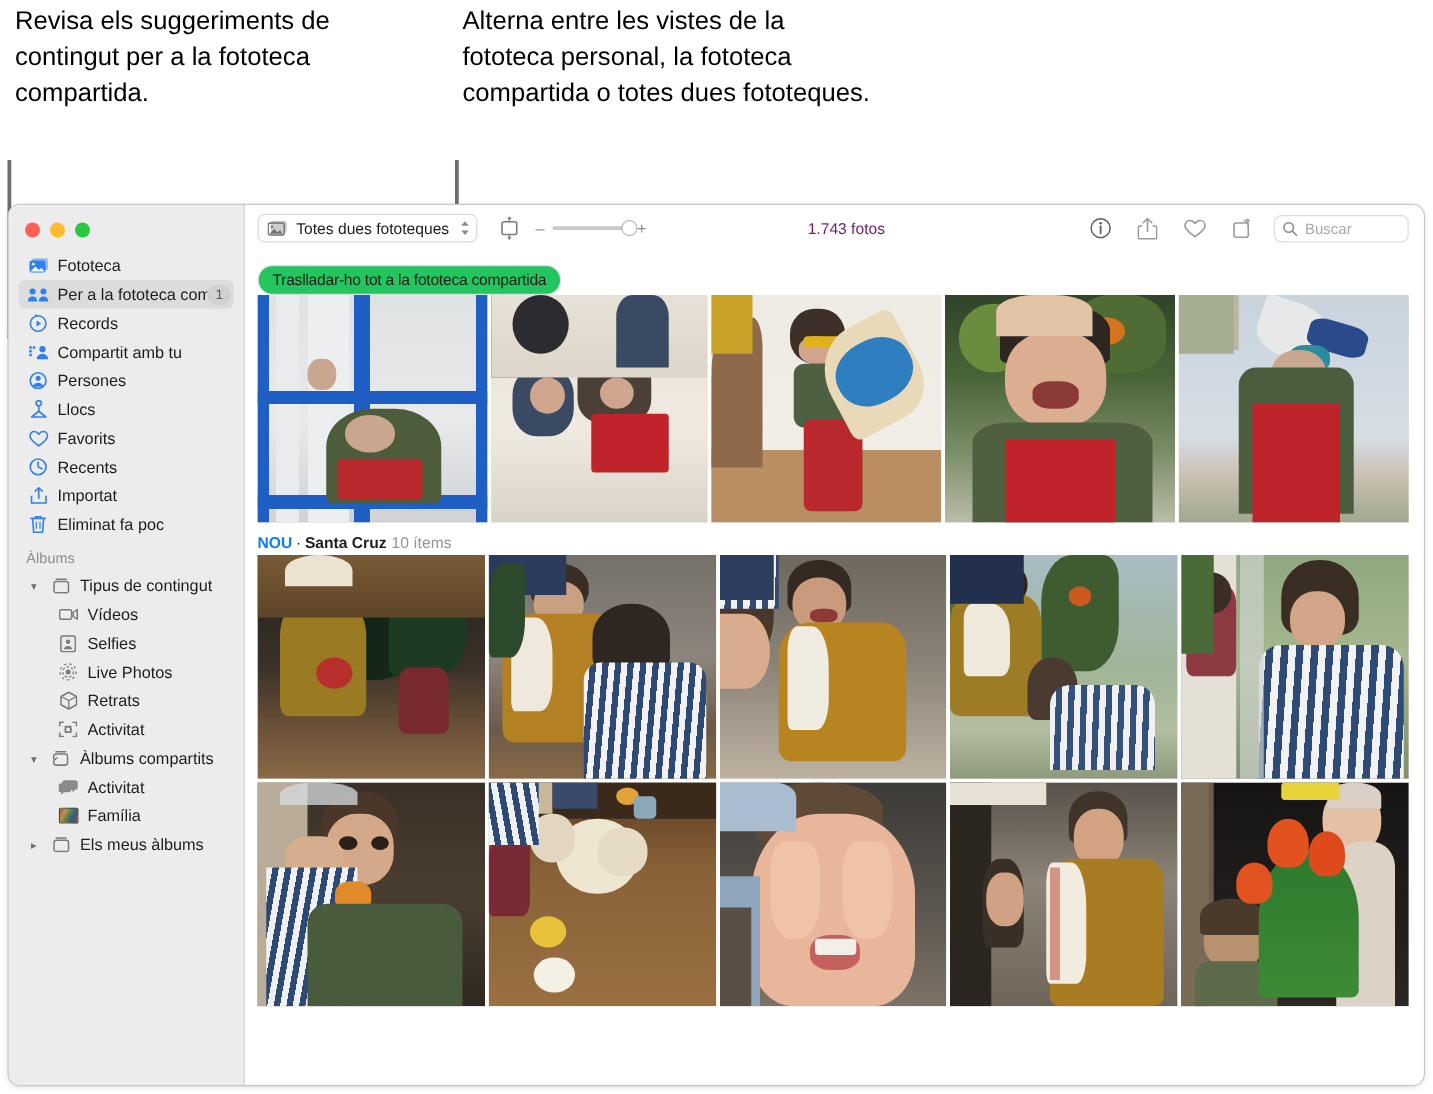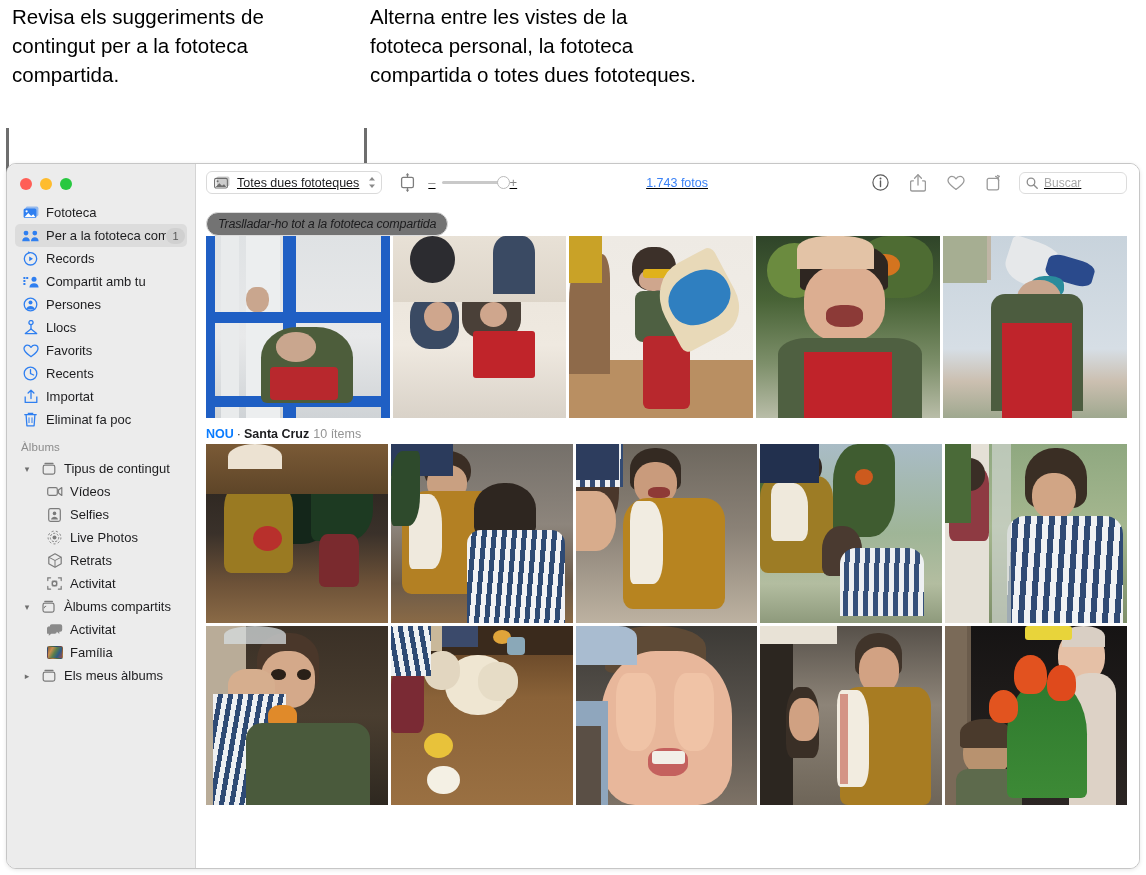--- a/index.html
+++ b/index.html
@@ -132,21 +132,20 @@
     background: #fff;
     display: flex; flex-direction: column;
     min-width: 0;
   }
   #toolbar {
     height: 37px;
     flex: 0 0 37px;
     display: flex; align-items: center;
     padding: 0 12px 0 10px;
     gap: 0;
-    text-decoration: underline;
   }
   .lib-popup {
     display: flex; align-items: center;
     height: 23px;
     border: 1px solid #dadada;
     border-radius: 6px;
     padding: 0 5px 0 7px;
     background: #fff;
     font-size: 12.5px;
     color: #1d1d1f;
@@ -167,21 +166,21 @@
     width: 62px; height: 3px; background: #c9c9c9; border-radius: 2px;
     position: relative;
   }
   .zoom-knob {
     position: absolute; right: -6px; top: -5.5px;
     width: 13px; height: 13px; border-radius: 50%;
     background: #fff; border: 1px solid #b9b9b9;
   }
   .count {
     flex: 1 1 auto; text-align: center;
-    font-size: 12.5px; color: #3b82f6;
+    font-size: 12.5px; color: #701a75;
     margin-left: -30px;
   }
   .tb-right { display: flex; align-items: center; gap: 12px; }
   .search-box {
     display: flex; align-items: center; gap: 6px;
     width: 108px; height: 22px;
     border: 1px solid #dcdcdc; border-radius: 6px;
     background: #fff;
     padding: 0 6px;
     font-size: 12px; color: #a8a8a8;
@@ -191,25 +190,24 @@
   #content { flex: 1 1 auto; overflow: hidden; padding: 0 12px 0 10px; }
   .page-title {
     font-size: 23px; font-weight: bold; color: #000;
     letter-spacing: -.2px;
     margin: 6px 0 0 0;
     display: flex; align-items: flex-start; justify-content: space-between;
   }
   .move-all-btn {
     font-size: 12.5px; font-weight: normal;
     border: 1px solid #dcdcdc; border-radius: 12px;
-    background: #737373; color: #1d1d1f;
+    background: #22c55e; color: #1d1d1f;
     padding: 4px 11px;
     margin-top: 5px;
     white-space: nowrap;
-    font-style: italic;
   }
   .sec-header {
     display: flex; align-items: baseline; justify-content: space-between;
     margin: 4px 0 3px 0;
   }
   .sec-left { font-size: 12.5px; }
   .sec-new { color: #0a7cff; font-weight: bold; }
   .sec-dot { color: #1d1d1f; margin: 0 3px; }
   .sec-place { color: #1d1d1f; font-weight: bold; }
   .sec-count { color: #949494; font-weight: normal; margin-left: 4px; }

